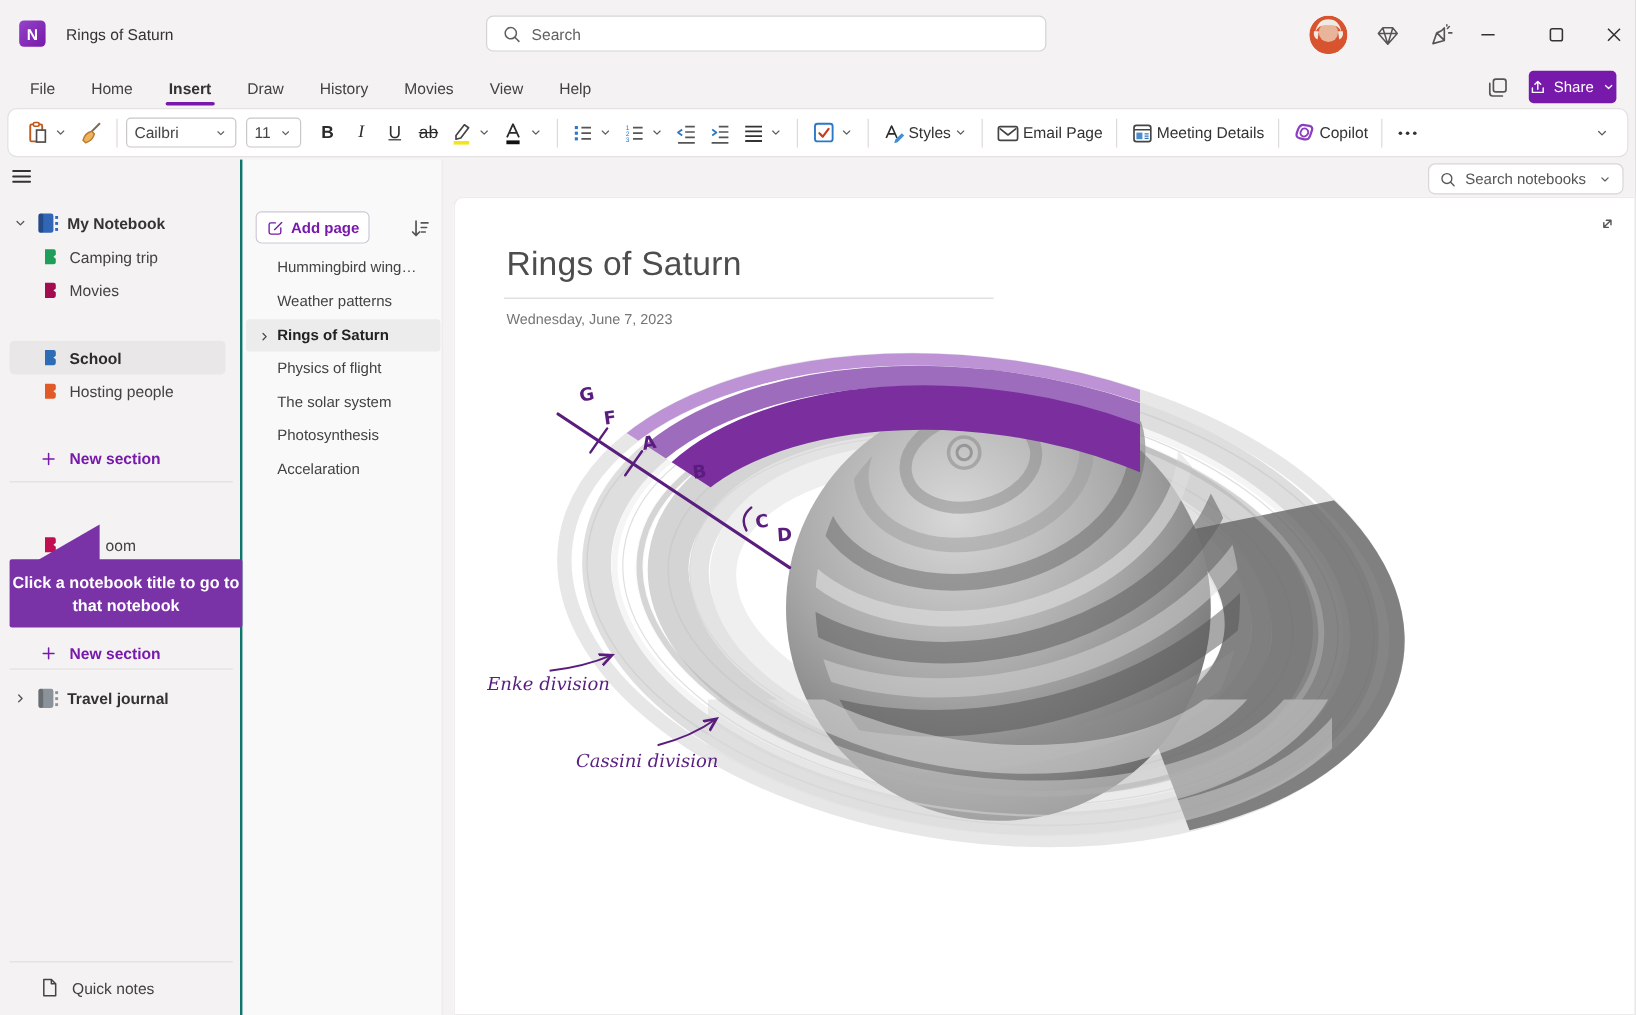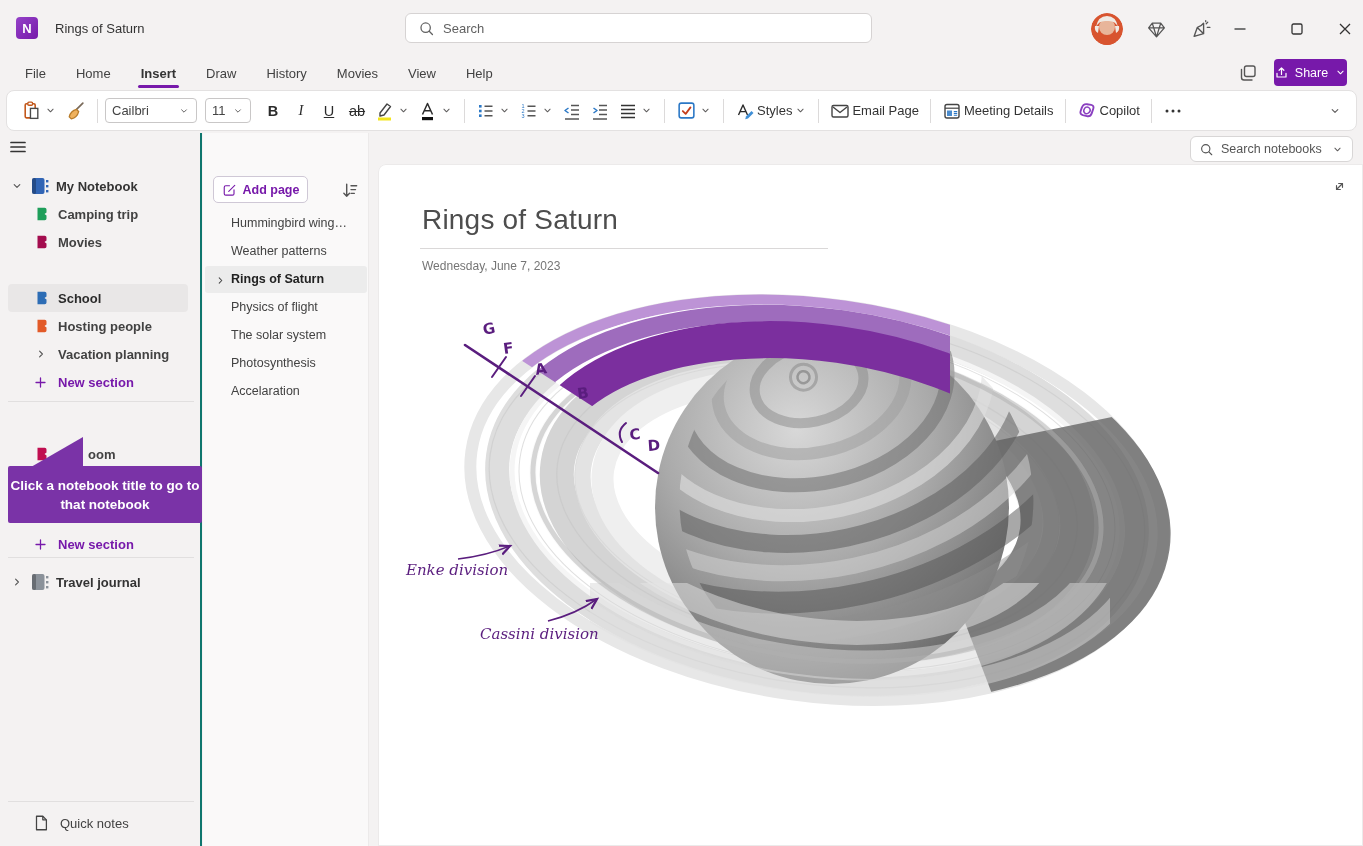--- a/index.html
+++ b/index.html
@@ -41,21 +41,21 @@
   .rb-label { font-size:13px; color:#333; }
 
   
   #sidebar { position:absolute; left:0; top:133px; width:202px; height:713px; background:#f4f2f2; border-right:2px solid #0f766e; }
   .nbrow { position:absolute; left:0; width:202px; height:28px; display:flex; align-items:center; }
   .nbrow .cv { position:absolute; left:10px; color:#555; }
   .nbrow .bk { position:absolute; left:29px; }
   .nbrow .nm { position:absolute; left:56px; font-size:13px; font-weight:bold; color:#333; }
   .secrow { position:absolute; left:8px; width:180px; height:28px; border-radius:4px; }
   .secrow .tab { position:absolute; left:25px; top:5px; }
-  .secrow .lbl { position:absolute; left:50px; top:7px; font-size:13px; color:#424242;font-weight:bold; }
+  .secrow .lbl { position:absolute; left:50px; top:7px; font-size:13px; color:#424242; }
   .secrow.sel { background:#e9e7e7; }
   .secrow.sel .lbl { font-weight:bold; color:#2b2b2b; }
   .newsec { position:absolute; left:8px; width:180px; height:28px; color:var(--accent); }
   .newsec .pl { position:absolute; left:25px; top:7px; }
   .newsec .lbl { position:absolute; left:50px; top:7px; font-size:13px;font-weight:bold; }
   .sb-div { position:absolute; left:8px; width:186px; height:1px; background:#e1dfdf; }
   .tt-body { position:absolute; left:8px; top:466px; width:194px; height:57px; background:var(--tooltip-bg); border-radius:2px;
     color:#fff; font-size:13.5px; font-weight:bold; text-align:center; line-height:19px; padding-top:10px; z-index:5; }
   .tt-tri { position:absolute; left:31px; top:437px; width:0; height:0; border-left:52px solid transparent;
     border-bottom:30px solid var(--tooltip-bg); z-index:5; }
@@ -474,26 +474,20 @@
       <svg class="ic tab" width="18" height="18" style="color:var(--section-school)">
           <use href="#i-tab"></use>
         </svg>
       <span class="lbl">School</span>
     </div>
     <div class="secrow" style="top:179px">
       <svg class="ic tab" width="18" height="18" style="color:var(--section-hosting)">
           <use href="#i-tab"></use>
         </svg>
       <span class="lbl">Hosting people</span>
-    </div>
-    <div class="secrow" style="top:207px">
-      <svg class="ic" style="position:absolute;left:26px;top:7px;color:#555" width="14" height="14">
-          <use href="#i-chevr"></use>
-        </svg>
-      <span class="lbl">Vacation planning</span>
     </div>
     <div class="newsec" style="top:235px">
       <svg class="ic pl" width="15" height="15">
           <use href="#i-plus"></use>
         </svg>
       <span class="lbl">New section</span>
     </div>
     <div class="sb-div" style="top:268px"></div>
 
     <div class="secrow" style="top:307px">

